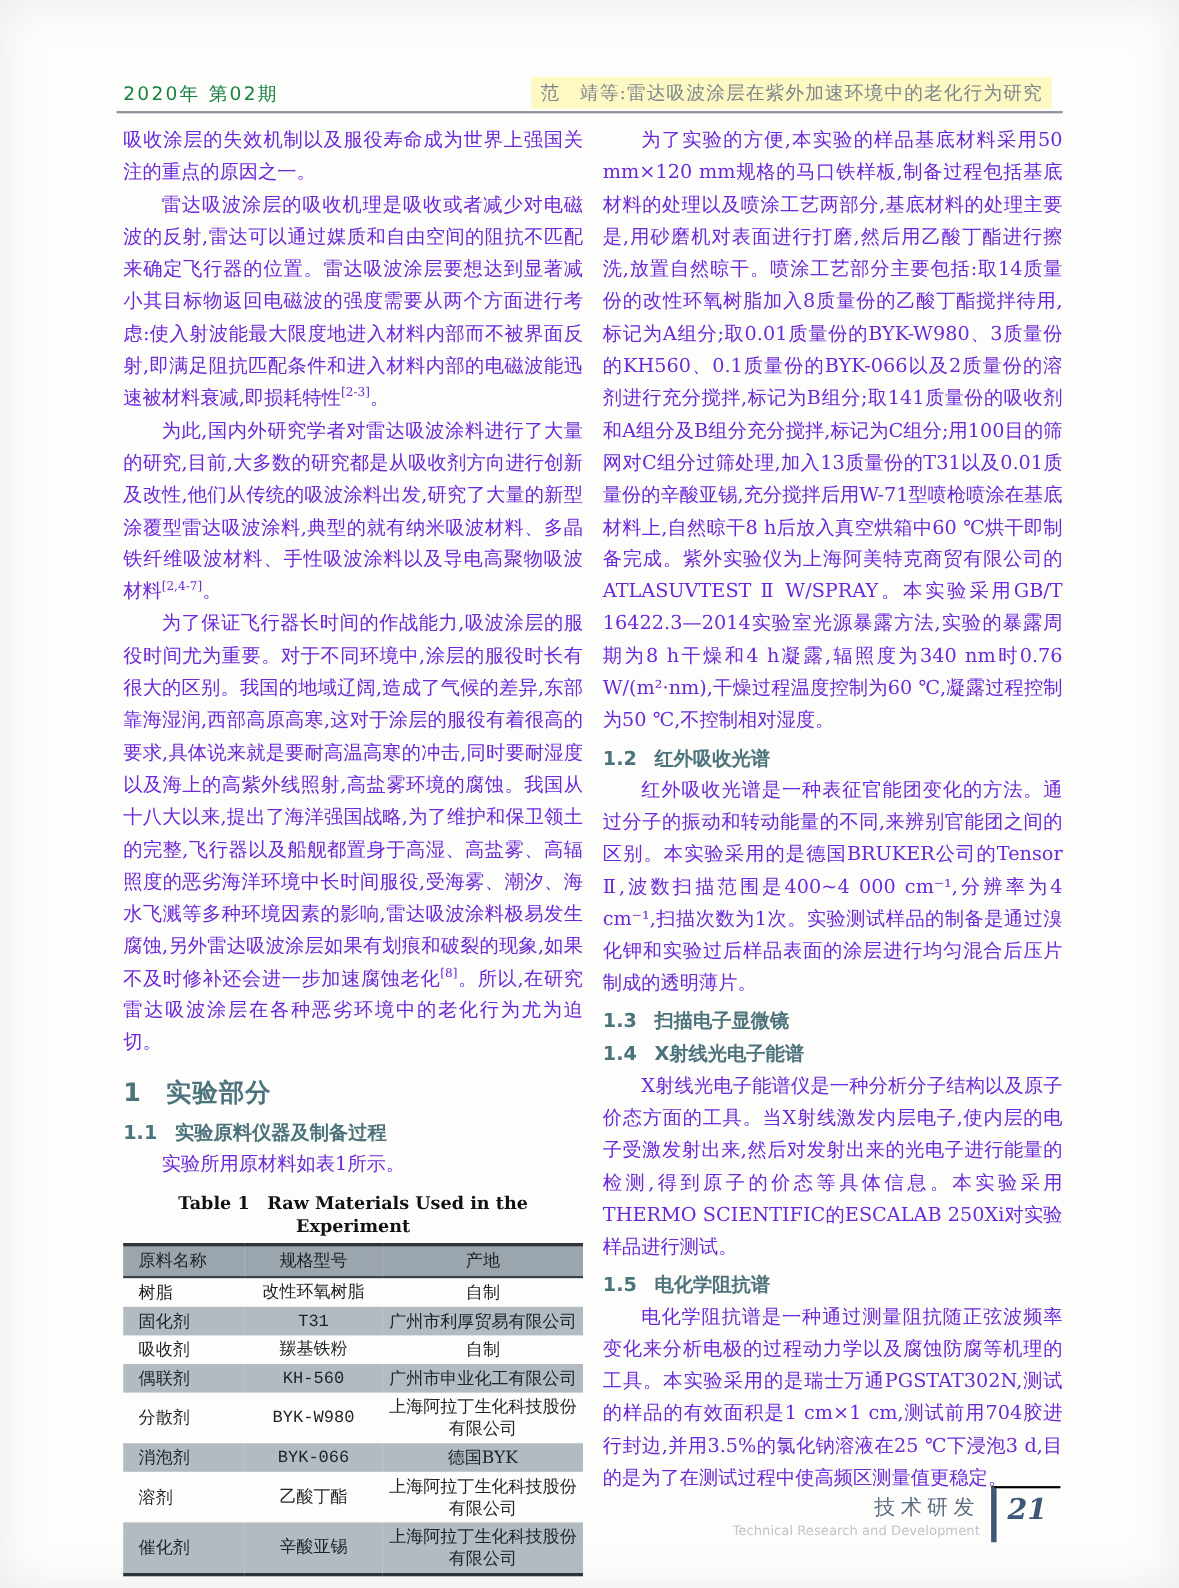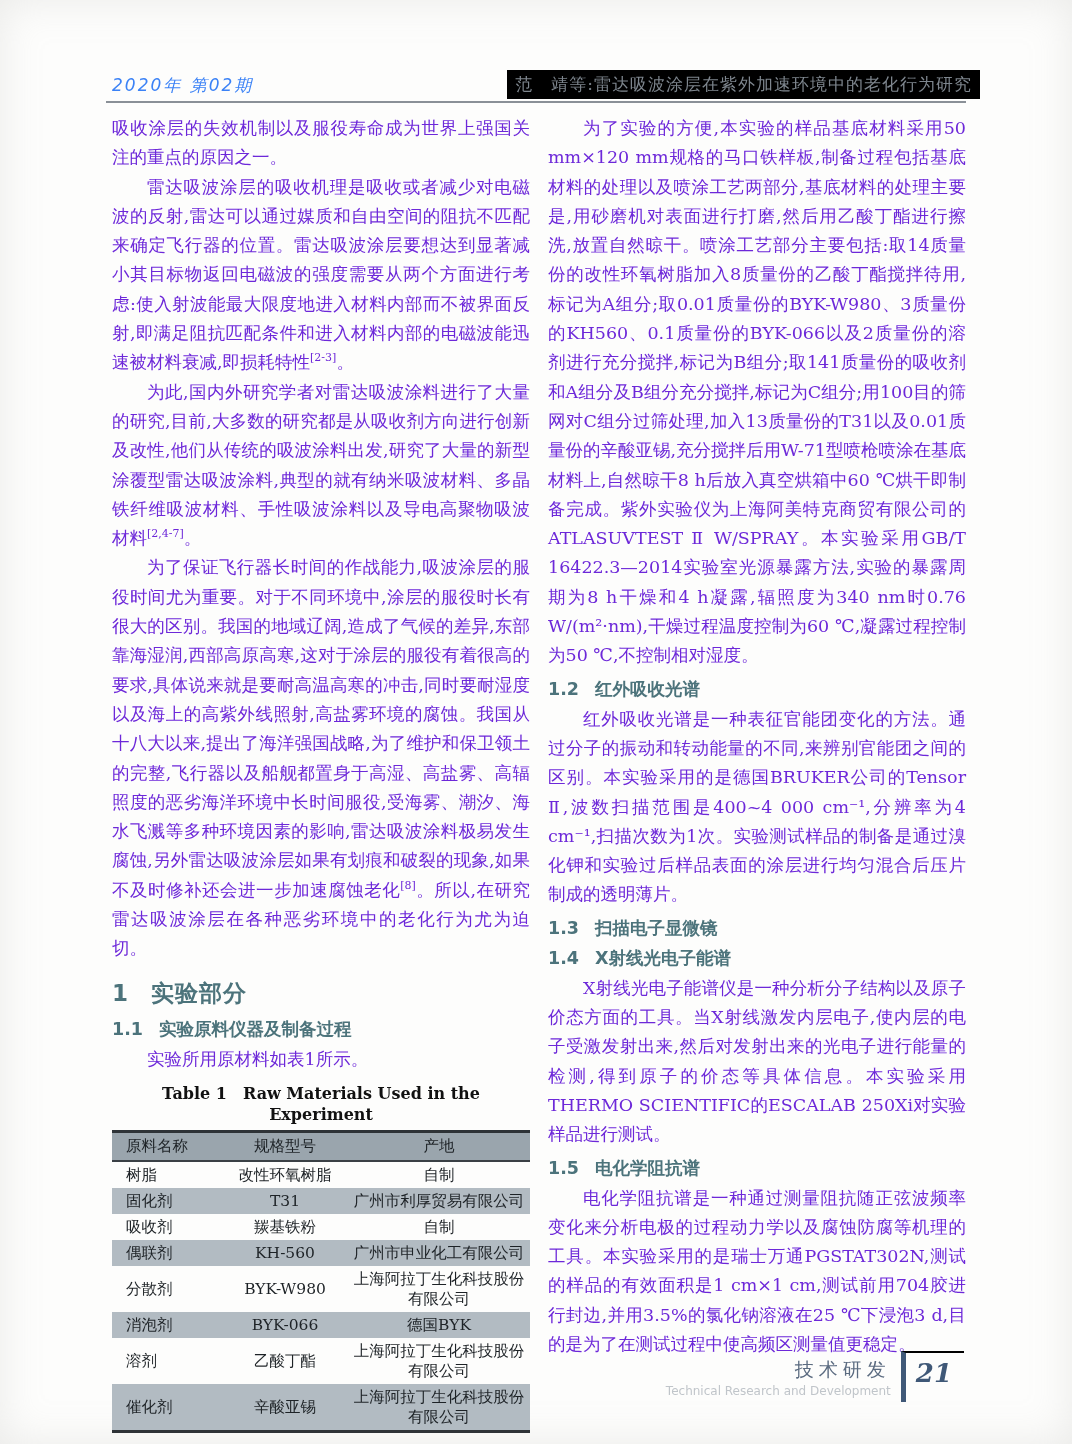--- a/index.html
+++ b/index.html
@@ -7,25 +7,25 @@
     width:1072px;height:1444px;position:relative;
     background:#fdfdfc;
     font-family:"DejaVu Serif","Liberation Serif",serif;
     color:#222;
     box-shadow:inset 0 0 40px rgba(180,180,175,.25);
   }
   
   .hdr-issue{
     position:absolute;left:112px;top:74px;
     font-family:"DejaVu Sans","Liberation Sans",sans-serif;
-    font-size:17px;color:#3b82f6;letter-spacing:2px;font-style:italic;
+    font-size:17px;color:#15803d;letter-spacing:2px;
   }
   .hdr-title{
-    position:absolute;right:92px;top:70px;
-    font-size:17px;color:#7e868e;background:#000000;
+    position:absolute;right:116px;top:70px;
+    font-size:17px;color:#7e868e;background:#fef9c3;
     padding:3px 8px;letter-spacing:1px;
   }
   .hdr-rule{
     position:absolute;left:106px;top:101px;width:860px;
     border-top:2px solid #8a9097;height:0;
   }
   
   .columns{
     position:absolute;left:112px;top:114px;width:854px;
     display:flex;gap:18px;
@@ -65,21 +65,21 @@
     border-top:3px solid #2e3337;border-bottom:3px solid #2e3337;
     font-size:15.5px;color:#1d2226;
   }
   table.raw th{
     background:#9aa5ad;font-weight:400;padding:3px 4px;
     border-bottom:2px solid #3a4045;
   }
   table.raw td{padding:3px 4px;line-height:20px;}
   table.raw tr.alt{background:#b2bbc2;}
   table.raw .c1{text-align:left;padding-left:14px;width:92px;}
-  table.raw .c2{text-align:center;width:118px;}
+  table.raw .c2{text-align:center;width:118px;font-family:Liberation Mono, monospace;}
   table.raw .c3{text-align:center;}
   
   .footer{
     position:absolute;right:108px;bottom:42px;
     display:flex;align-items:flex-start;
   }
   .footer-txt{text-align:right;margin-right:10px;padding-top:6px;}
   .footer-zh{
     font-family:"DejaVu Sans","Liberation Sans",sans-serif;
     font-size:19px;color:#5b6b80;letter-spacing:5px;

